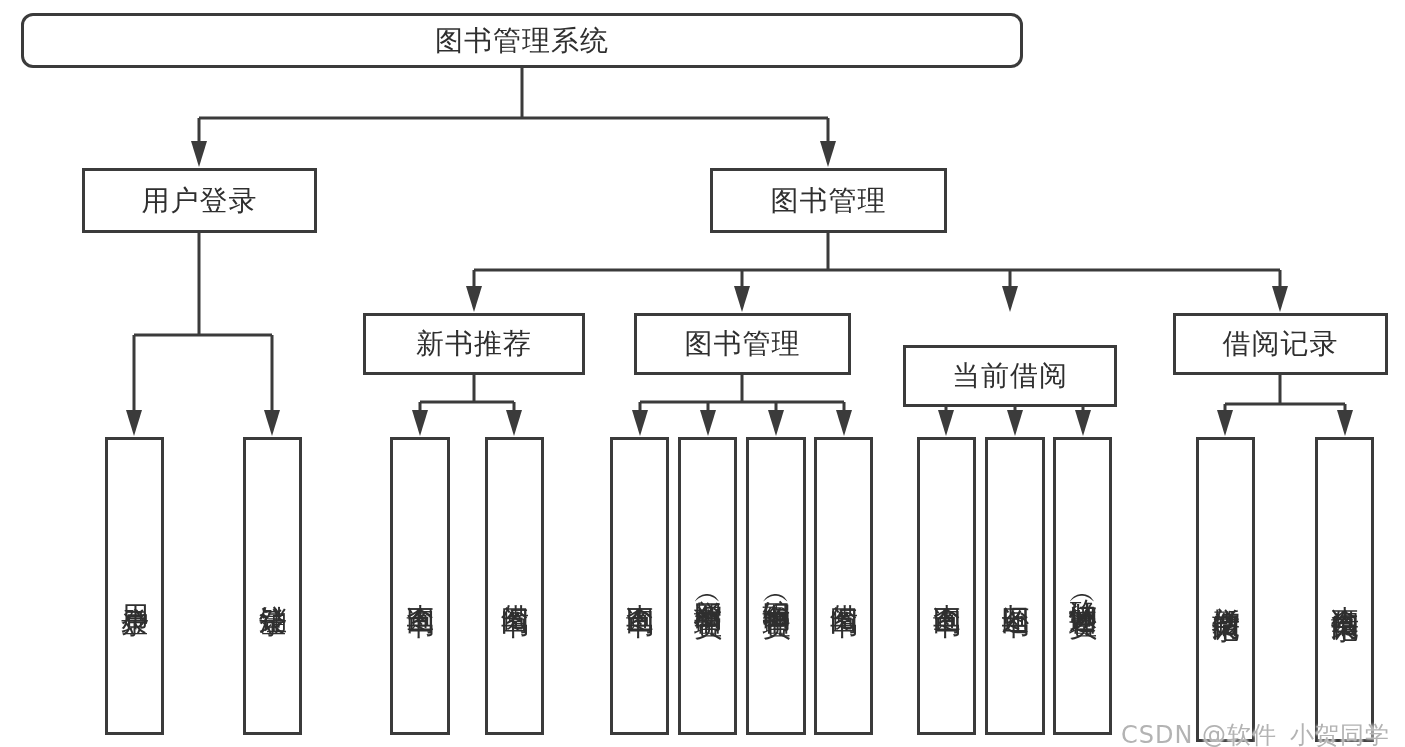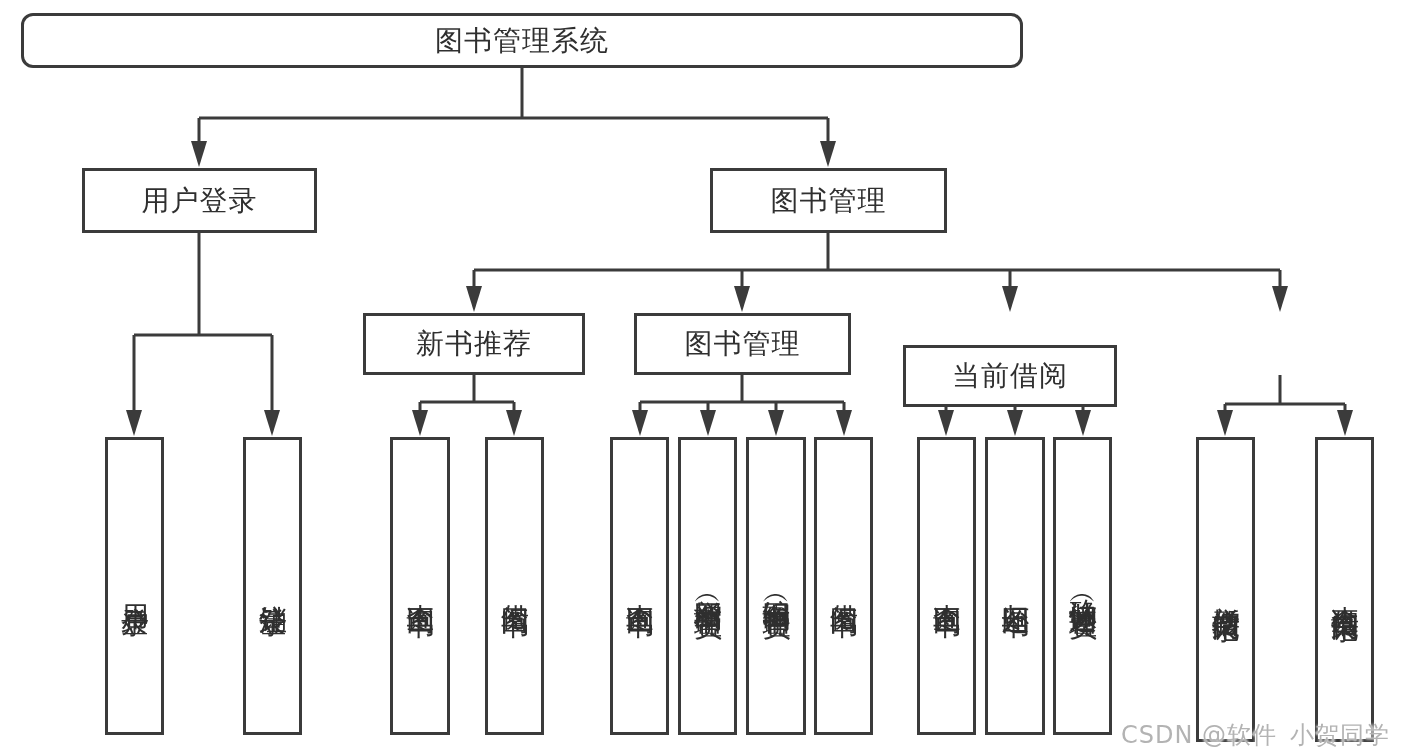--- a/index.html
+++ b/index.html
@@ -112,20 +112,21 @@
   </svg>
 
   <div class="node hbox n-root">图书管理系统</div>
 
   <div class="node hbox n-l2-0">用户登录</div>
   <div class="node hbox n-l3-0">新书推荐</div>
 
   <div class="node hbox n-l2-1">图书管理</div>
   <div class="node hbox n-l3-1">图书管理</div>
   <div class="node hbox n-l3-2">当前借阅</div>
+  <div class="node hbox n-l3-3">借阅记录</div>
 
   <div class="node vbox leaf n-v0">用户登录</div>
   <div class="node vbox leaf n-v1">注销登录</div>
 
   <div class="node vbox leaf n-v2">查询图书</div>
   <div class="node vbox leaf n-v3">借阅图书</div>
 
   <div class="node vbox leaf n-v4">查询图书</div>
   <div class="node vbox leaf n-v5">新增图书（管理员）</div>
   <div class="node vbox leaf n-v6">编辑图书（管理员）</div>

